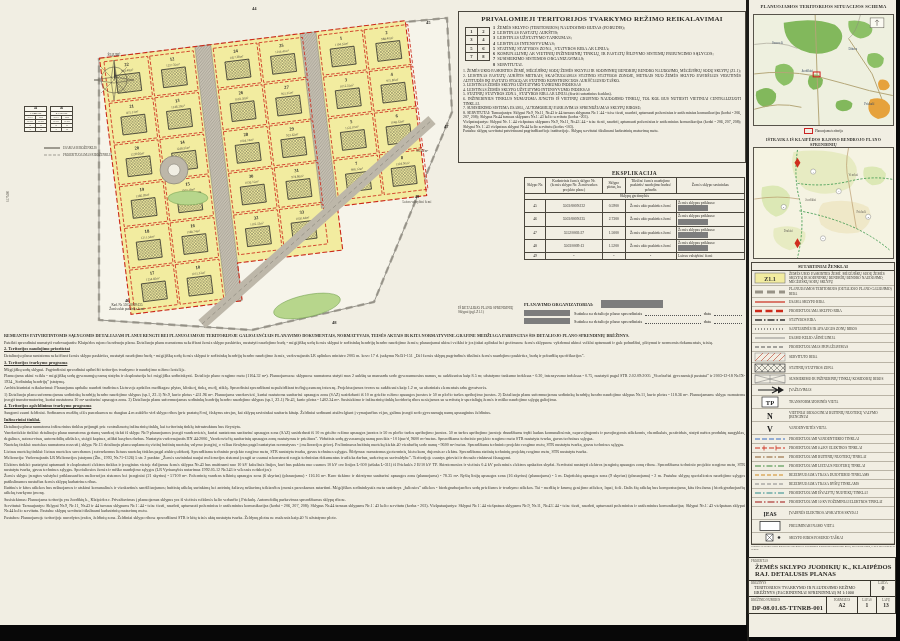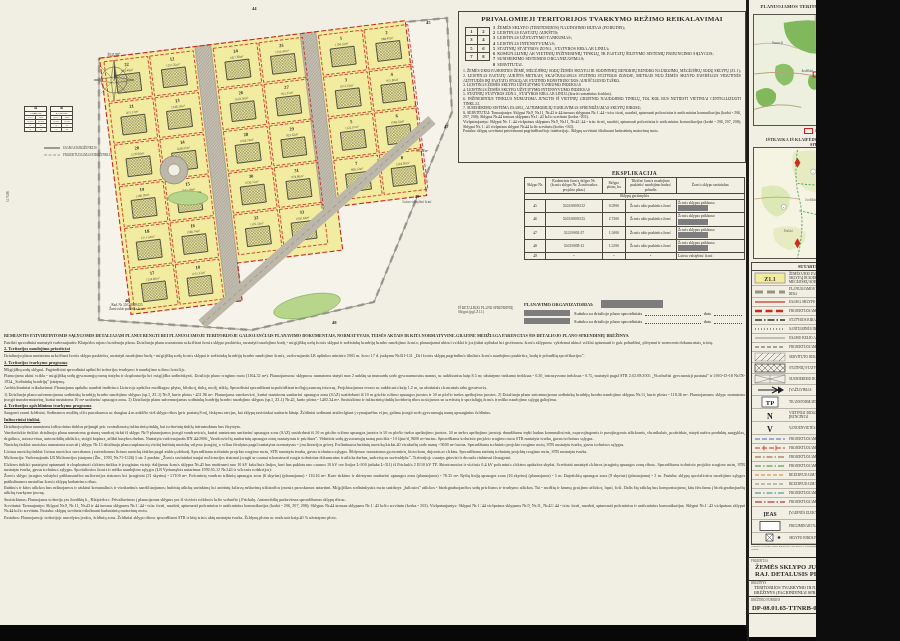--- a/index.html
+++ b/index.html
@@ -1,16 +1,16 @@
 <!DOCTYPE html>
 <html><head>
 <meta charset="utf-8">
 <style>
   html,body{margin:0;padding:0;background:#0d0d0d;}
-  #canvas{position:relative;width:816px;height:641px;overflow:hidden;background:#fef9c3;
+  #canvas{position:relative;width:900px;height:641px;overflow:hidden;background:#fef9c3;
           font-family:"Liberation Serif", serif;color:#2e2c28;}
   .abs{position:absolute;}
   .sheet{background:#f1eee3;}
   .ser{font-family:"Liberation Serif", serif;}
 
   
   #main-sheet{left:0;top:0;width:747px;height:625px;}
   #right-sheet{left:749px;top:0;width:147px;height:637px;}
   #crease{left:746px;top:0;width:3px;height:641px;background:#1c1b18;}
   #bar-bottom-left{left:0;top:625px;width:747px;height:16px;background:#080808;}

